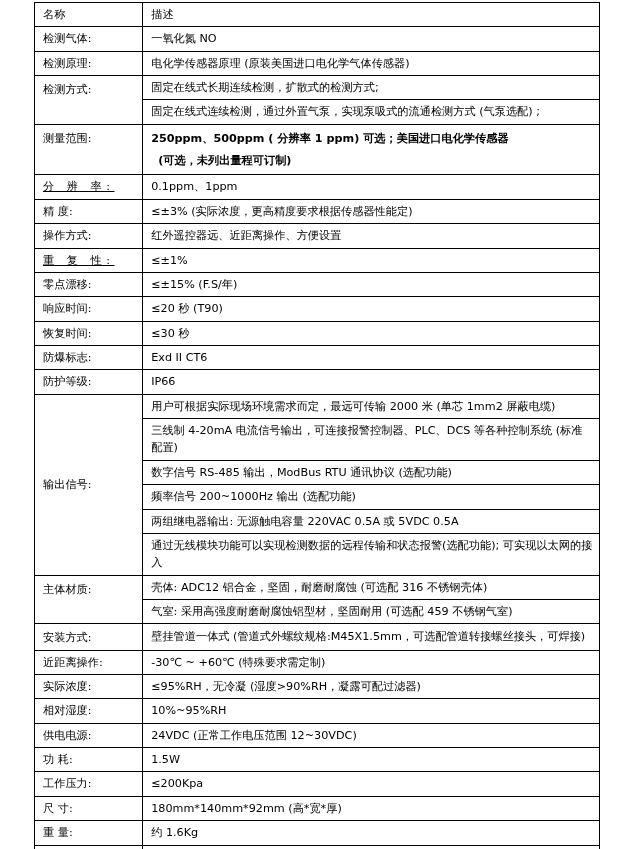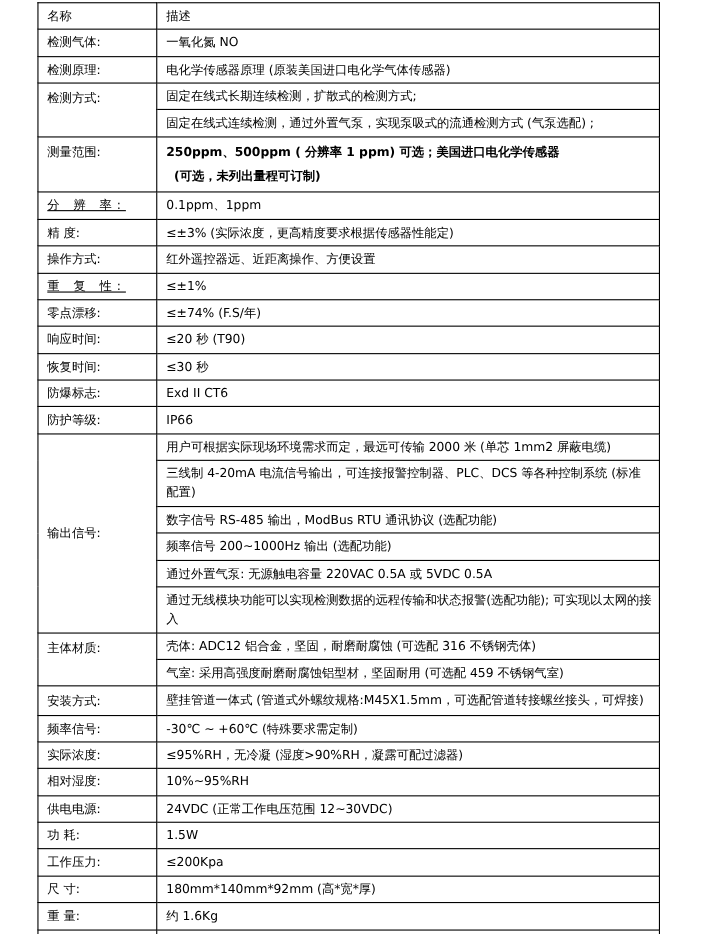--- a/index.html
+++ b/index.html
@@ -124,21 +124,21 @@
 
       <tr>
         <td class="label">
             <span class="lab-just lab-sp1">重 复 性:</span>
           </td>
         <td class="value">≤±1%</td>
       </tr>
 
       <tr>
         <td class="label">零点漂移:</td>
-        <td class="value">≤±74% (F.S/年)</td>
+        <td class="value">≤±15% (F.S/年)</td>
       </tr>
 
       <tr>
         <td class="label">响应时间:</td>
         <td class="value">≤20 秒 (T90)</td>
       </tr>
 
       <tr>
         <td class="label">恢复时间:</td>
         <td class="value">≤30 秒</td>
@@ -161,41 +161,41 @@
       <tr>
         <td class="value">三线制 4-20mA 电流信号输出，可连接报警控制器、PLC、DCS 等各种控制系统 (标准配置)</td>
       </tr>
       <tr>
         <td class="value">数字信号 RS-485 输出，ModBus RTU 通讯协议 (选配功能)</td>
       </tr>
       <tr>
         <td class="value">频率信号 200~1000Hz 输出 (选配功能)</td>
       </tr>
       <tr>
-        <td class="value">通过外置气泵: 无源触电容量 220VAC 0.5A 或 5VDC 0.5A</td>
+        <td class="value">两组继电器输出: 无源触电容量 220VAC 0.5A 或 5VDC 0.5A</td>
       </tr>
       <tr>
         <td class="value">通过无线模块功能可以实现检测数据的远程传输和状态报警(选配功能); 可实现以太网的接入</td>
       </tr>
 
       <tr>
         <td class="label top" rowspan="2">主体材质:</td>
         <td class="value">壳体: ADC12 铝合金，坚固，耐磨耐腐蚀 (可选配 316 不锈钢壳体)</td>
       </tr>
       <tr>
         <td class="value">气室: 采用高强度耐磨耐腐蚀铝型材，坚固耐用 (可选配 459 不锈钢气室)</td>
       </tr>
 
       <tr>
         <td class="label top">安装方式:</td>
         <td class="value">壁挂管道一体式 (管道式外螺纹规格:M45X1.5mm，可选配管道转接螺丝接头，可焊接)</td>
       </tr>
 
       <tr>
-        <td class="label">频率信号:</td>
+        <td class="label">近距离操作:</td>
         <td class="value">-30℃ ~ +60℃ (特殊要求需定制)</td>
       </tr>
 
       <tr>
         <td class="label">实际浓度:</td>
         <td class="value">≤95%RH，无冷凝 (湿度&gt;90%RH，凝露可配过滤器)</td>
       </tr>
 
       <tr>
         <td class="label">相对湿度:</td>

